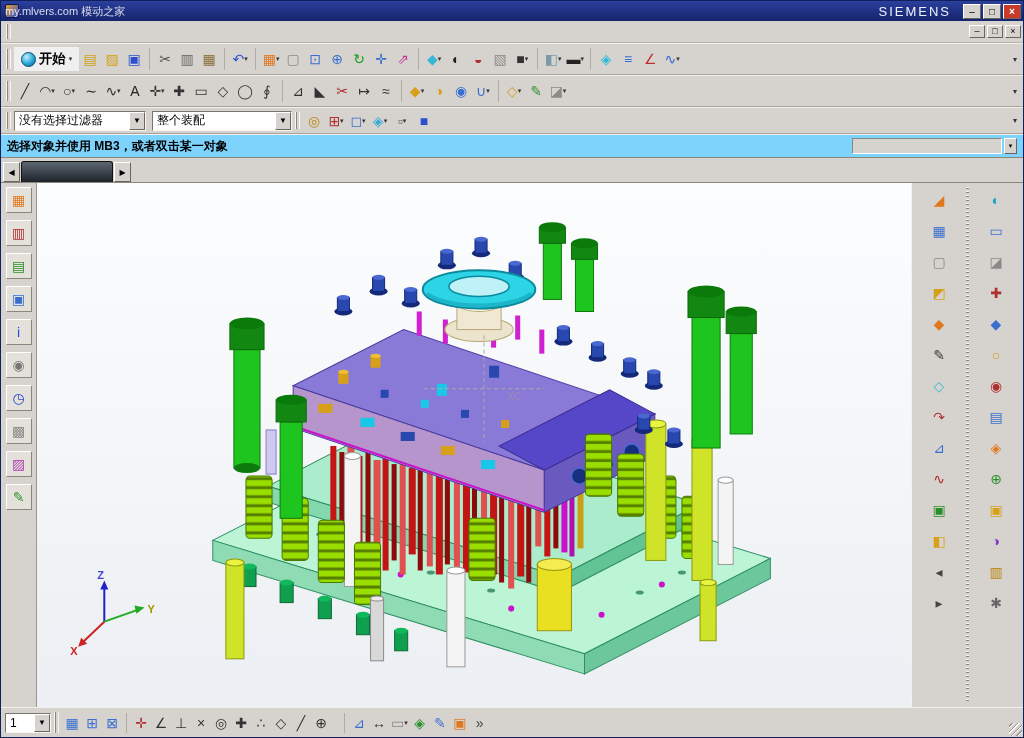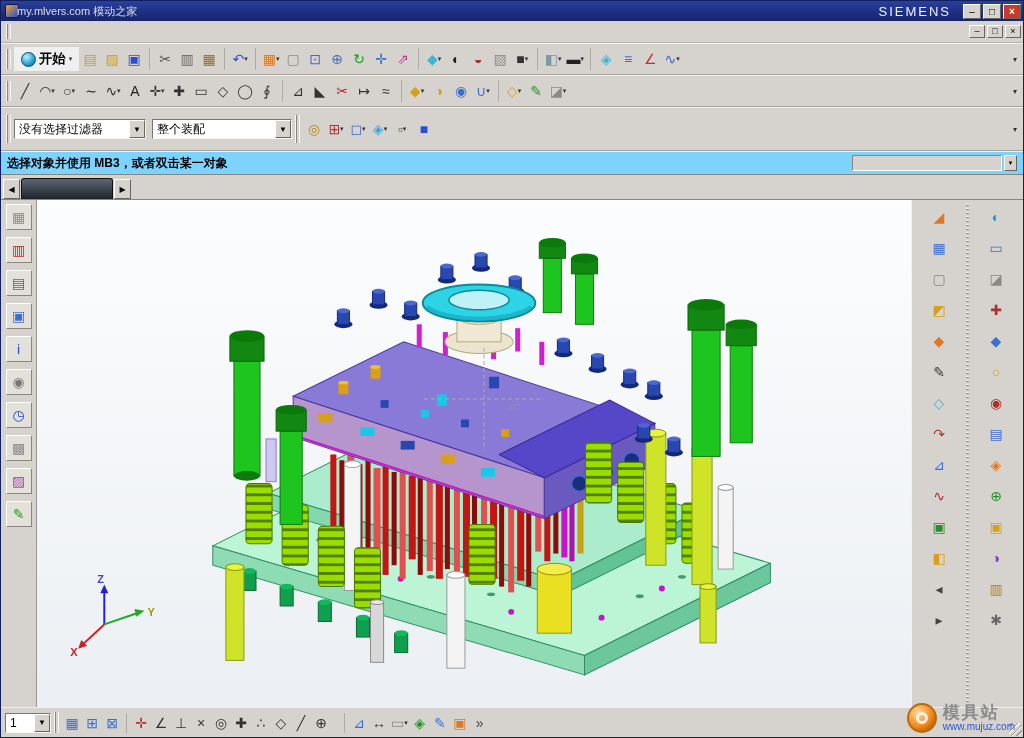--- a/index.html
+++ b/index.html
@@ -6,31 +6,31 @@
   html,body{width:1024px;height:738px;overflow:hidden;}
   body{font-family:"Liberation Sans","DejaVu Sans",sans-serif;font-size:12px;background:#d6d3ce;position:relative;}
   .window{position:absolute;inset:0;border:1px solid #10205e;background:#d6d3ce;display:flex;flex-direction:column;}
   
   .titlebar{height:20px;background:linear-gradient(180deg,#2b3f9c,#15246c);display:flex;align-items:center;padding:0 2px;color:#fff;flex:0 0 auto;}
   .app-icon{width:14px;height:14px;margin:0 4px 0 2px;background:linear-gradient(135deg,#f0a030,#2a4fd0);border:1px solid #0a1850;border-radius:2px;flex:0 0 auto;}
   .title-text{font-weight:bold;font-size:12px;white-space:nowrap;overflow:hidden;}
   .brand{margin-left:auto;font-weight:normal;letter-spacing:2px;font-size:13px;color:#eef1ff;padding:0 10px;}
   .winbtn{width:18px;height:15px;margin-left:2px;font-size:10px;line-height:13px;text-align:center;color:#000;background:#d6d3ce;border:1px solid;border-color:#fff #6a665e #6a665e #fff;flex:0 0 auto;}
   .winbtn.close{background:#c83b2a;color:#fff;font-weight:bold;}
-  .watermark-tl{position:absolute;left:16px;top:3px;z-index:99;color:rgba(255,255,255,.82);font-size:11px;pointer-events:none;white-space:nowrap;text-align:right;}
+  .watermark-tl{position:absolute;left:4px;top:3px;z-index:99;color:rgba(255,255,255,.82);font-size:11px;pointer-events:none;white-space:nowrap;text-align:right;}
   
   .menubar{height:22px;display:flex;align-items:center;padding:0 2px;border-bottom:1px solid #b8b4ac;flex:0 0 auto;}
   .grip{width:5px;height:70%;margin:0 3px;background:repeating-linear-gradient(90deg,#f8f6f0 0 1px,#8a867e 1px 2px,#d6d3ce 2px 4px);flex:0 0 auto;}
   .menus{display:flex;align-items:center;height:100%;}
   .menu-item{padding:3px 7px;white-space:nowrap;}
   .mdi-buttons{margin-left:auto;display:flex;}
   .winbtn.sm{width:16px;height:13px;line-height:11px;font-size:9px;}
   
   .tbrow{display:flex;align-items:center;padding:1px 2px;border-top:1px solid #f2f0ea;border-bottom:1px solid #a8a49c;flex:0 0 auto;}
-  .tb1{height:32px;}.tb2{height:32px;}.tb3{height:44px;}
+  .tb1{height:32px;}.tb2{height:32px;}.tb3{height:27px;}
   .tgroup{display:flex;align-items:center;}
   .tgroup + .tgroup{margin-left:4px;padding-left:4px;border-left:1px solid #b0aca4;}
   .tbtn{min-width:22px;height:22px;display:inline-flex;align-items:center;justify-content:center;background:transparent;border:1px solid transparent;padding:0 1px;cursor:default;}
   .g{font-size:14px;line-height:1;}
   .caret{font-size:7px;color:#333;margin-left:0px;}
   .start-btn{display:inline-flex;align-items:center;gap:3px;height:24px;padding:0 6px;border:1px solid transparent;}
   .start-orb{width:15px;height:15px;border-radius:50%;background:radial-gradient(circle at 35% 30%,#bff0ff,#2aa8d8 55%,#0a5a88);border:1px solid #064a70;}
   .start-label{font-weight:bold;}
   .overflow-btn{margin-left:auto;width:12px;height:20px;font-size:8px;display:flex;align-items:center;justify-content:center;color:#333;}
   
@@ -852,22 +852,15 @@
           <span class="g" style="color: rgb(224, 120, 32);">▣</span>
           <span class="caret"></span>
         </button>
         <button class="tbtn">
           <span class="g" style="color: rgb(68, 68, 68);">»</span>
           <span class="caret"></span>
         </button>
       </div>
   </div>
 
-  <div class="logo">
-    <div class="logo-circle"></div>
-    <div>
-      <div class="logo-cn">模具站</div>
-      <div class="logo-url">www.mujuz.com</div>
-    </div>
-  </div>
 
   <div class="resize-grip"></div>
 </div>
 
 </body></html>

